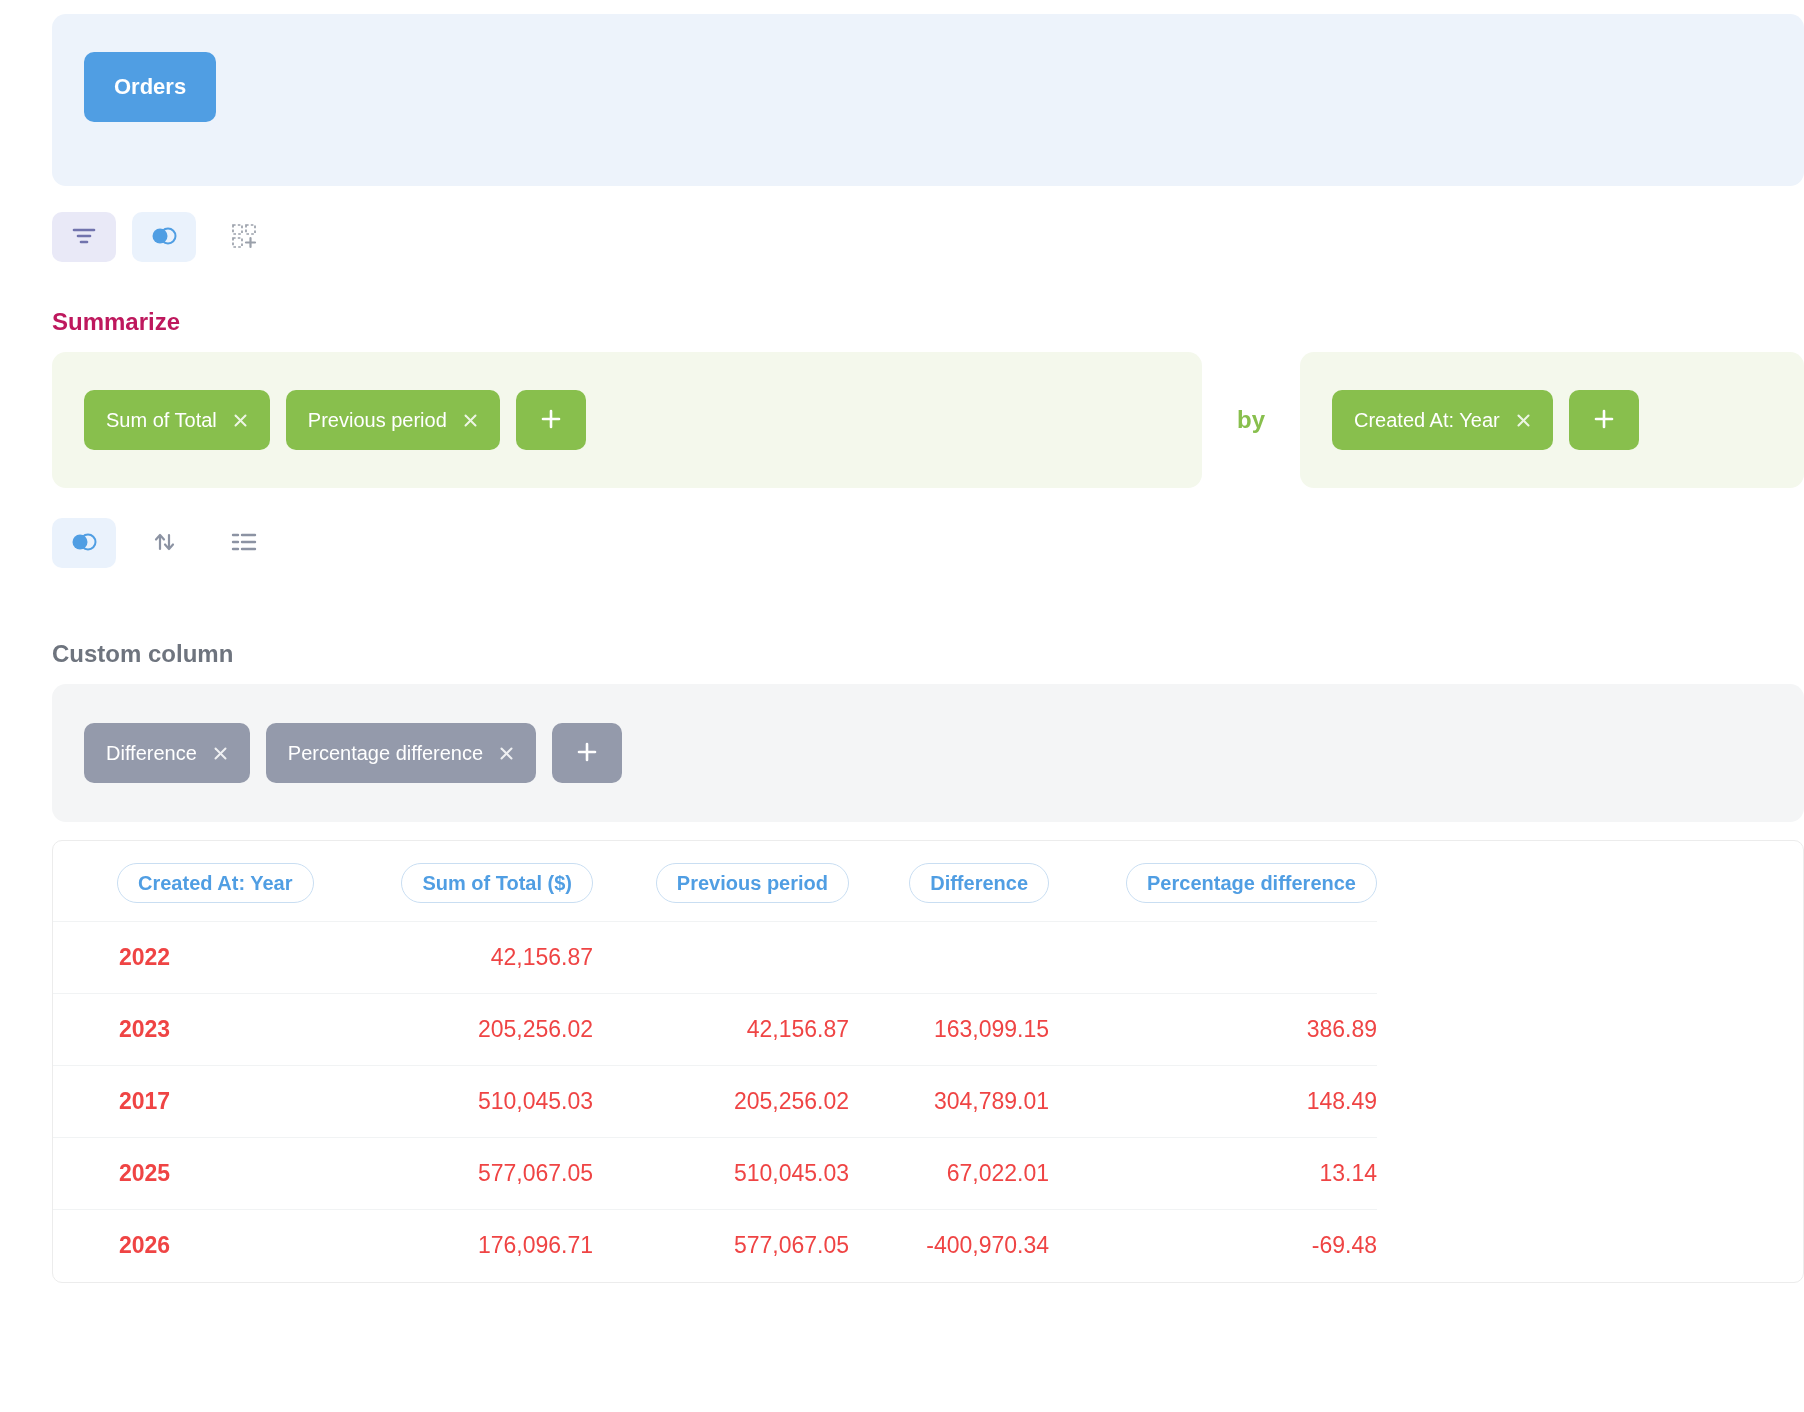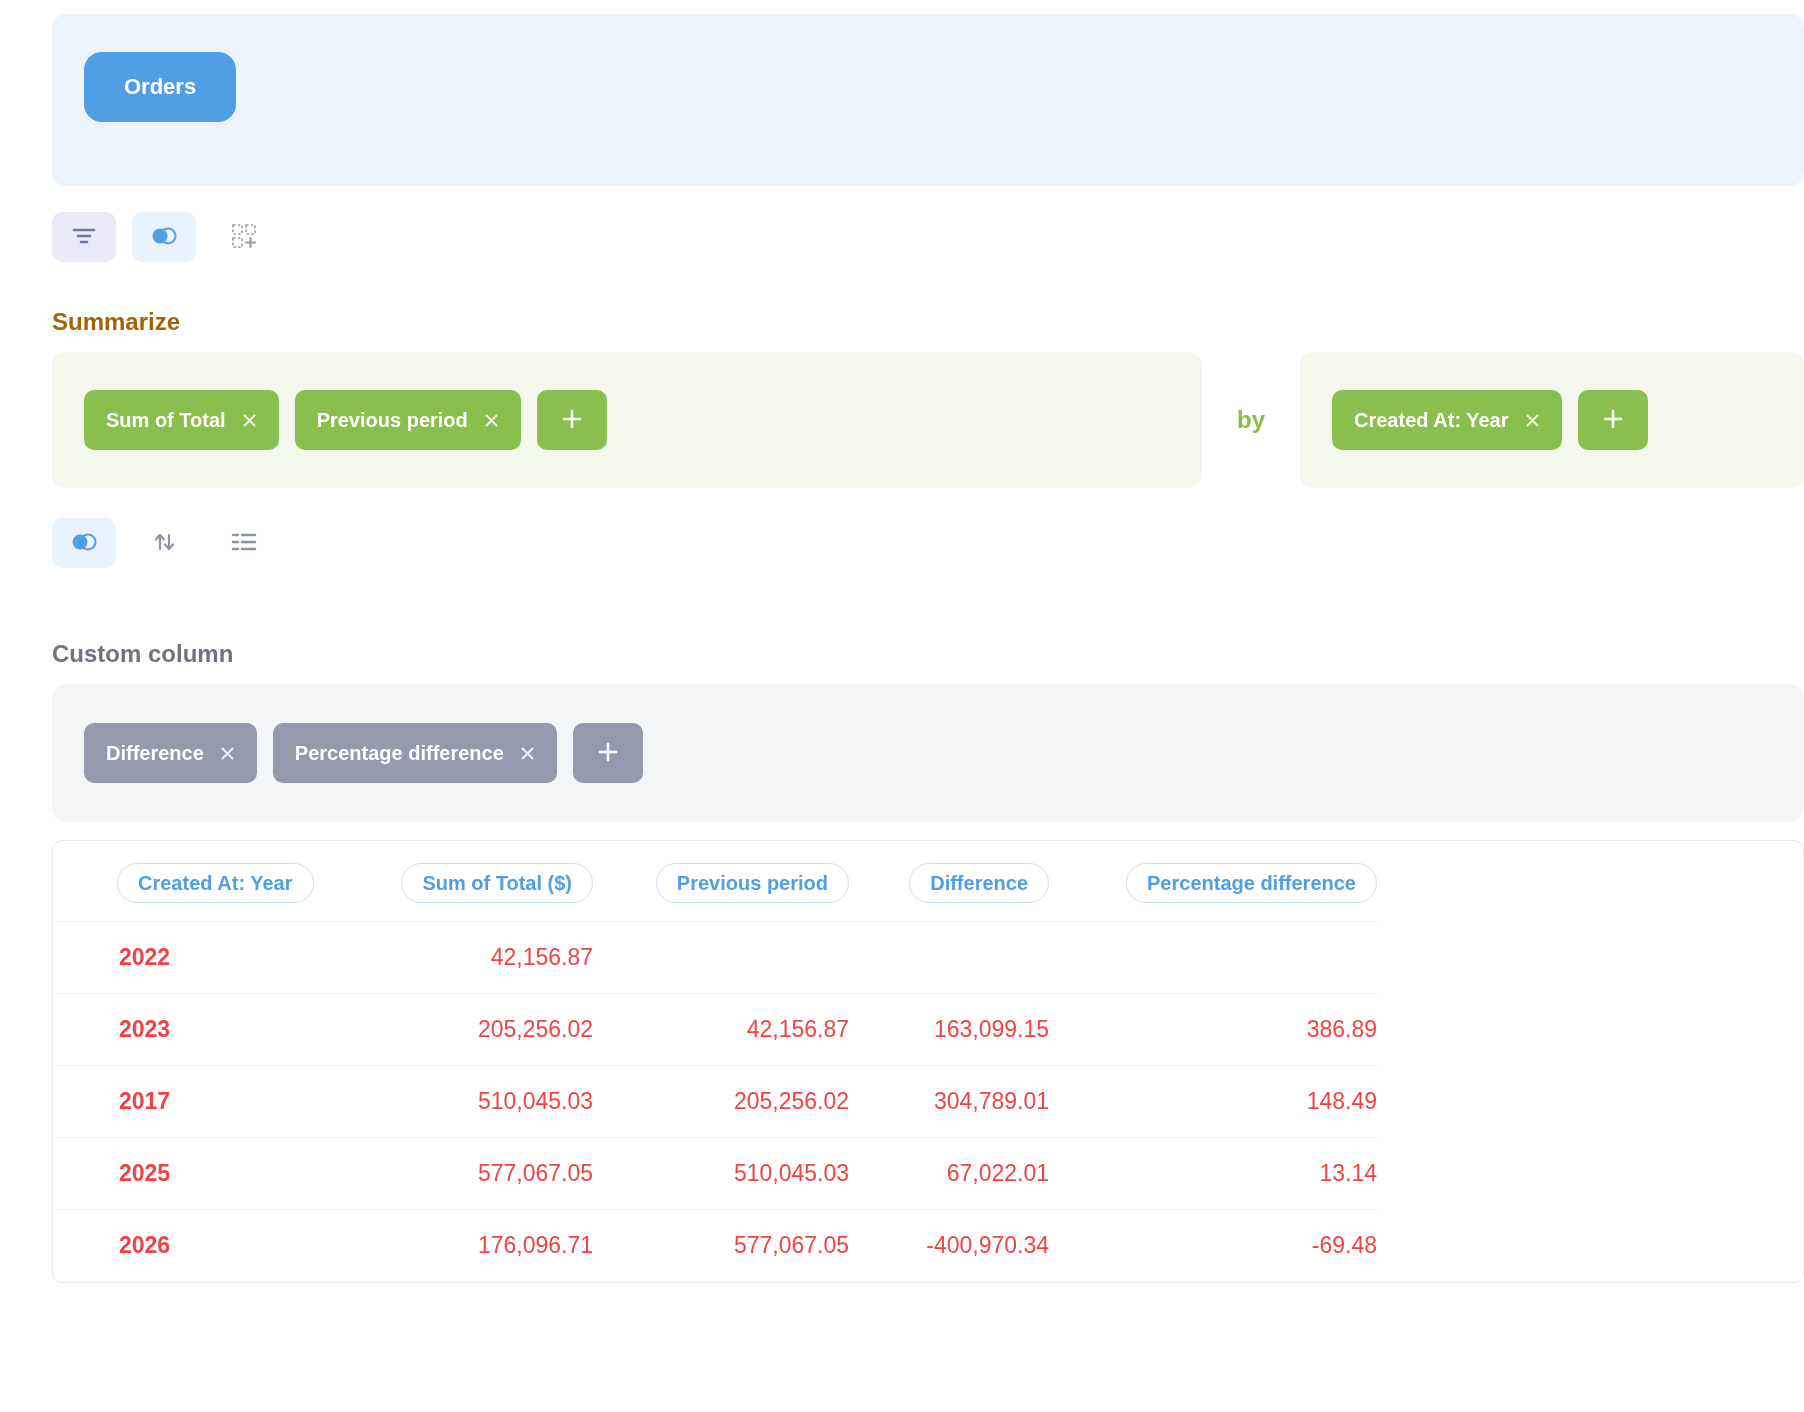--- a/index.html
+++ b/index.html
@@ -7,21 +7,21 @@
   body {
     font-family: "Liberation Sans", "DejaVu Sans", sans-serif;
     background: #ffffff;
     color: #4C5773;
     overflow: hidden;
   }
   .page { padding-left: 52px; }
 
   .section-label { font-size: 24px; font-weight: 700; line-height: 28px; }
   .lbl-blue  { color: #509EE3; margin-top: 8px; }
-  .lbl-green { color: #a16207; margin-top: 46px; }
+  .lbl-green { color: #be185d; margin-top: 46px; }
   .lbl-gray  { color: #6E747E; margin-top: 72px; }
   .lbl-dark  { color: #23282F; margin-top: 36px; }
 
   
   .panel { border-radius: 14px; }
   .panel-blue {
     margin-top: 14px; height: 172px;
     background: #EDF3FB;
     padding: 38px 32px 0 32px;
   }
@@ -37,29 +37,29 @@
     color: #88BF4D; font-size: 24px; font-weight: 700;
   }
   .panel-gray {
     margin-top: 16px; height: 138px;
     background: #F4F5F6;
     display: flex; align-items: center; padding: 0 32px;
   }
 
   
   .btn-table {
-    height: 70px; padding: 0 40px;
+    height: 70px; padding: 0 30px;
     background: #509EE3; color: #fff;
     font-family: inherit; font-size: 22px; font-weight: 700;
-    border: none; border-radius: 18px; cursor: pointer;
+    border: none; border-radius: 10px; cursor: pointer;
   }
   .pill {
     height: 60px; display: inline-flex; align-items: center;
     padding: 0 22px; border-radius: 10px;
-    color: #fff; font-size: 20px; font-weight: 700;
+    color: #fff; font-size: 20px; font-weight: 400;
     margin-right: 16px; cursor: pointer; white-space: nowrap;
   }
   .pill-green { background: #88BF4D; }
   .pill-gray  { background: #949AAB; }
   .pill .close { margin-left: 16px; display: inline-flex; opacity: 0.85; }
   .add-btn {
     width: 70px; height: 60px; border: none; border-radius: 10px;
     display: inline-flex; align-items: center; justify-content: center;
     cursor: pointer;
   }

